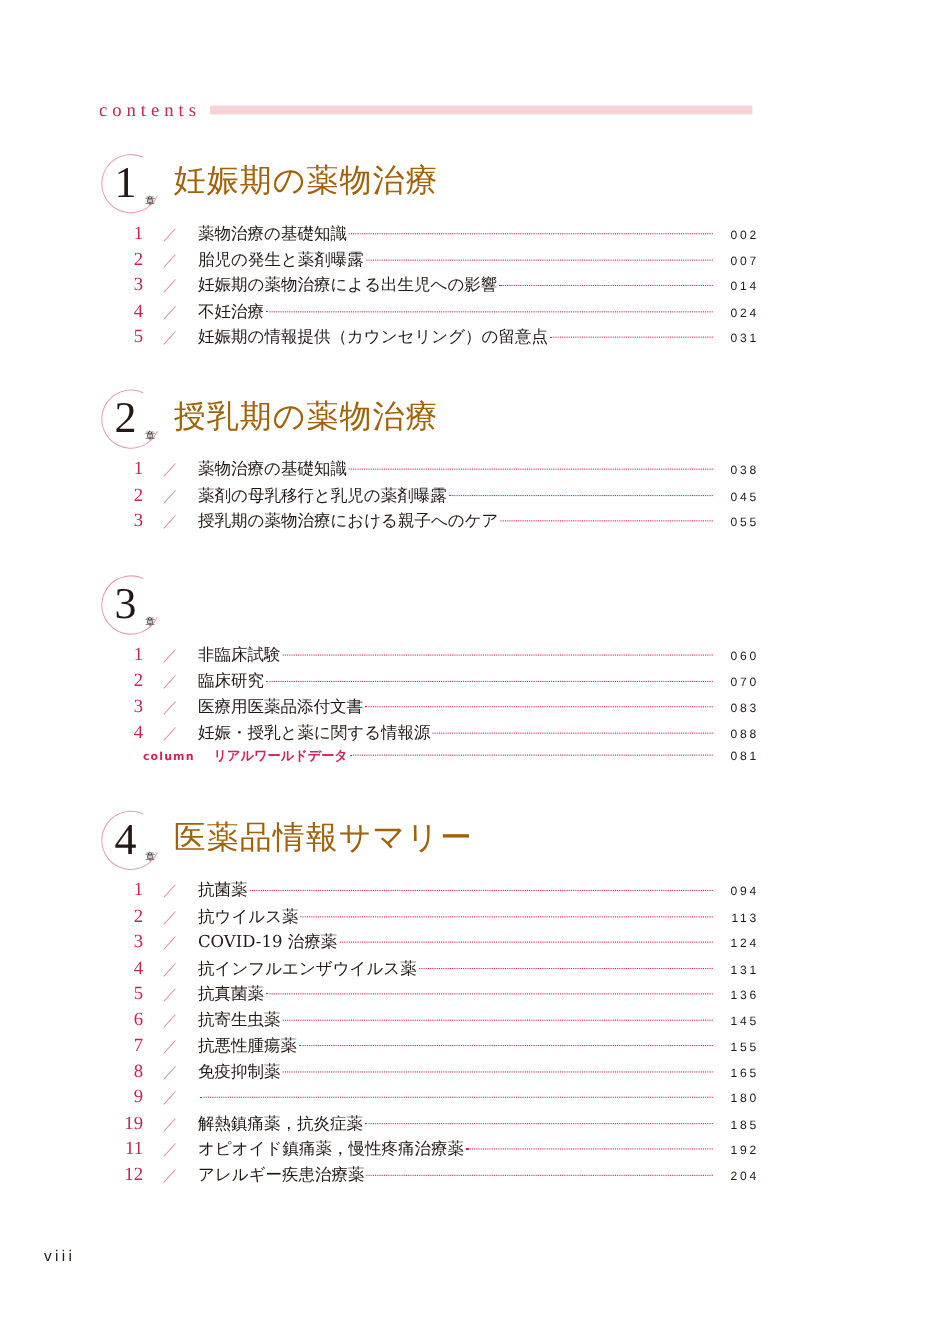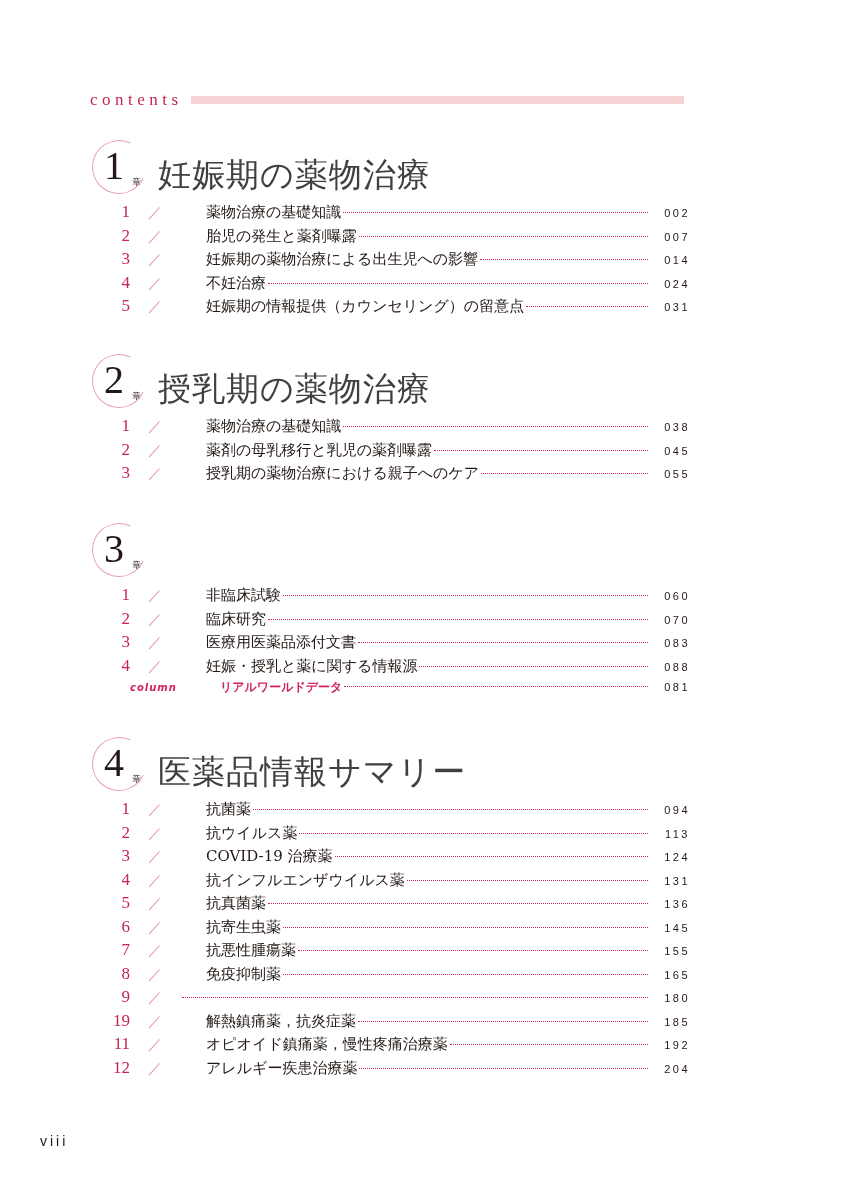--- a/index.html
+++ b/index.html
@@ -8,30 +8,30 @@
   .contents-head { position: absolute; left: 90px; top: 88px; width: 594px; height: 22px; display: flex; align-items: center; }
   .contents-word { font-family: "Liberation Serif", serif; font-size: 17px; letter-spacing: 4.5px; color: #c8244f; line-height: 1; text-align: center; }
   .contents-bar { flex: 1; height: 8px; background: #f6d2d4; margin-left: 8px; margin-top: 2px; }
 
   .chapter { position: absolute; left: 90px; width: 600px; }
   .ch-head { position: relative; height: 56px; }
   .ch-circle { position: absolute; left: 2px; top: 0; width: 52px; height: 52px; border: 1px solid #e9a1ad; border-radius: 50%;
                border-right-color: transparent; transform: rotate(-20deg); }
   .ch-num { position: absolute; left: 14px; top: 1px; font-family: "Liberation Serif", serif; font-size: 40px; color: #231815; line-height: 50px; }
   .ch-sho { position: absolute; left: 42px; top: 36px; font-size: 9px; color: #231815; }
-  .ch-title { position: absolute; left: 68px; top: 15px; font-size: 33px; color: #404040; letter-spacing: 1px; white-space: nowrap; line-height: 40px; font-family: "DejaVu Serif", serif; }
+  .ch-title { position: absolute; left: 68px; top: 4px; font-size: 29px; color: #a16207; letter-spacing: 1px; white-space: nowrap; line-height: 40px; font-family: "DejaVu Serif", serif; }
 
   .items { position: relative; margin-top: 6px; }
   .item { position: relative; display: flex; align-items: baseline; height: 23.5px; }
   .item .no { width: 40px; text-align: right; padding-right: 0; font-family: "Liberation Serif", serif; font-size: 17px; color: #c8244f; }
   .item .slash { width: 50px; text-align: center; font-size: 14px; color: #e38da0; font-family: "Liberation Sans", sans-serif; }
-  .item .label { font-size: 15px; color: #231815; white-space: nowrap; font-family: "DejaVu Serif", serif; margin-left: 26px; }
+  .item .label { font-size: 15px; color: #231815; white-space: nowrap; font-family: "DejaVu Serif", serif; }
   .item .leader { flex: 1; border-bottom: 1px dotted #d1235a; margin: 0 2px; position: relative; top: -4px; min-width: 10px; }
   .item .page { font-family: "Liberation Sans", sans-serif; font-size: 11px; letter-spacing: 2.5px; color: #231815; width: 40px; text-align: right; }
-  .item.column .col-tag { width: 90px; padding-left: 40px; box-sizing: border-box; text-align: left; font-family: "DejaVu Sans", sans-serif; font-weight: bold; font-size: 10px; letter-spacing: 1px; color: #d1235a; white-space: nowrap; font-style: italic; }
+  .item.column .col-tag { width: 90px; padding-left: 40px; box-sizing: border-box; text-align: left; font-family: "DejaVu Sans", sans-serif; font-weight: bold; font-size: 10px; letter-spacing: 1px; color: #d1235a; white-space: nowrap; }
   .item.column .label { font-family: "DejaVu Sans", sans-serif; font-weight: bold; font-size: 12px; color: #d1235a; padding-left: 14px; }
 
   .folio { position: absolute; left: 40px; top: 1133px; font-family: Liberation Sans, sans-serif; font-size: 14px; letter-spacing: 3px; color: #231815; }
 </style>
 </head>
 <body>
 
 <div class="contents-head">
   <span class="contents-word">contents</span>
   <span class="contents-bar"></span>

